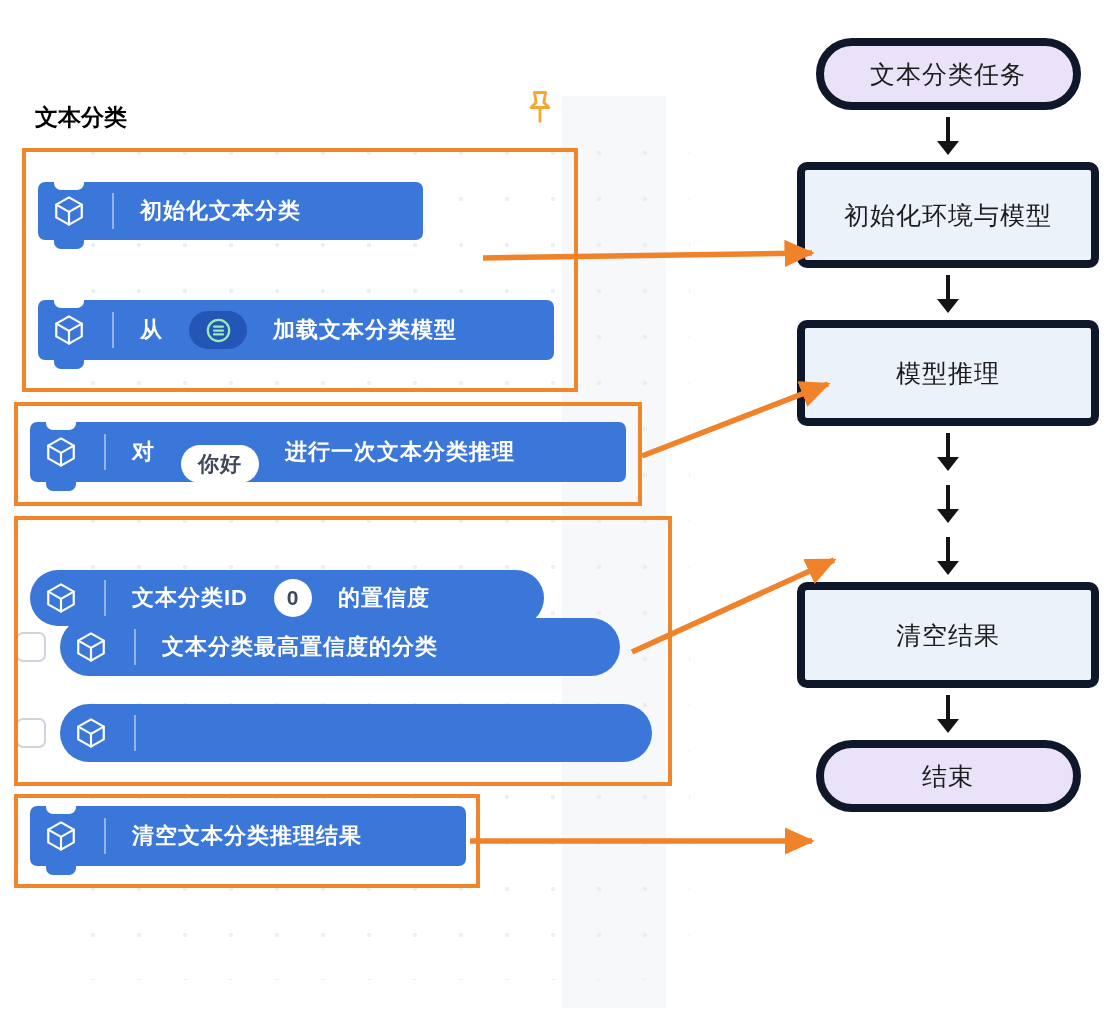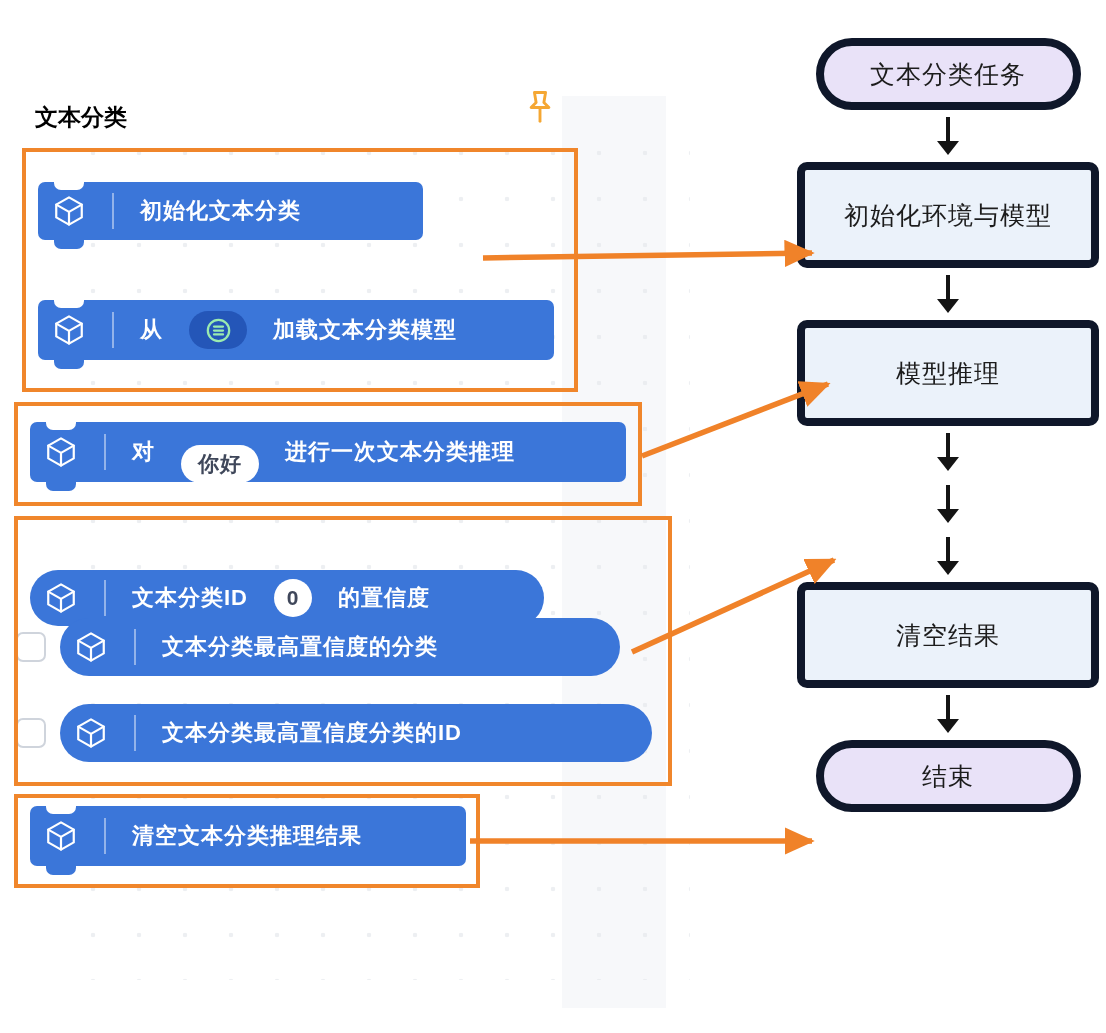--- a/index.html
+++ b/index.html
@@ -182,21 +182,20 @@
     <span class="cube">
       <svg viewBox="0 0 40 40" width="34" height="34">
           <g fill="none" stroke="#fff" stroke-width="2.6" stroke-linejoin="round" stroke-linecap="round">
             <path d="M20 4 L35 12.5 V27.5 L20 36 L5 27.5 V12.5 Z"></path>
             <path d="M5 12.5 L20 21 L35 12.5"></path>
             <path d="M20 21 V36"></path>
           </g>
         </svg>
     </span>
     <span class="divider"></span>
-    <span>文本分类最高置信度分类的ID</span>
   </div>
 
   <div class="block stack b7">
     <span class="cube">
       <svg viewBox="0 0 40 40" width="34" height="34">
           <g fill="none" stroke="#fff" stroke-width="2.6" stroke-linejoin="round" stroke-linecap="round">
             <path d="M20 4 L35 12.5 V27.5 L20 36 L5 27.5 V12.5 Z"></path>
             <path d="M5 12.5 L20 21 L35 12.5"></path>
             <path d="M20 21 V36"></path>
           </g>

